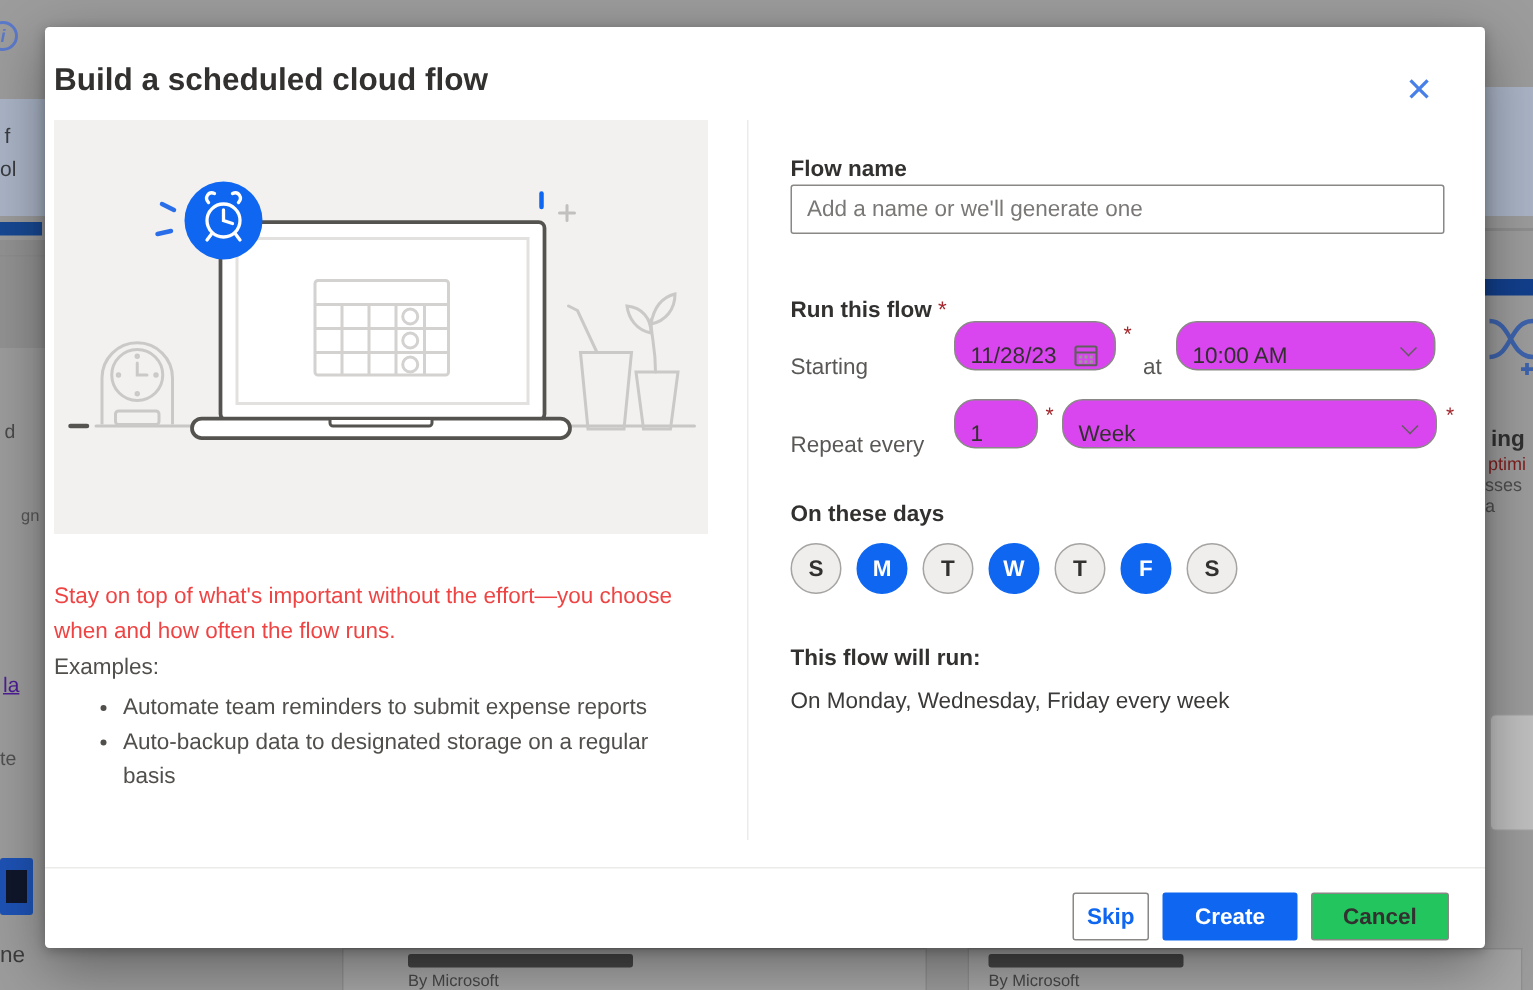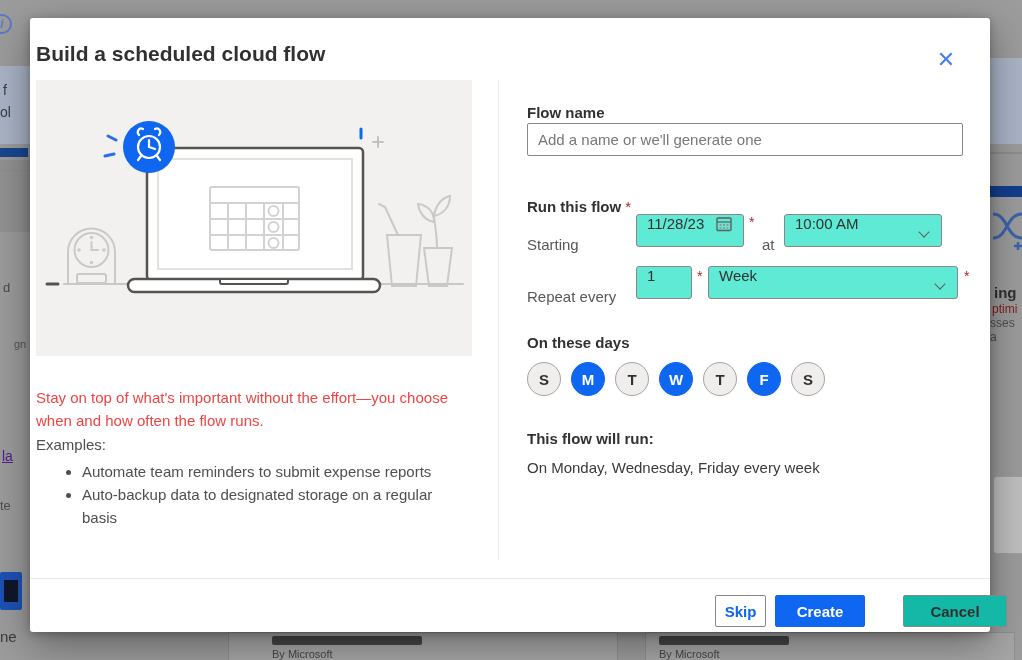--- a/index.html
+++ b/index.html
@@ -44,43 +44,43 @@
   .examples-list { position:absolute; left:6px; top:442px; width:430px; font-size:15px; line-height:23px; color:#514f4c; list-style:disc; padding-left:46px; }
 
   
   .form-label { position:absolute; font-size:15px; font-weight:600; color:#323130; }
   .form-sublabel { position:absolute; font-size:15px; color:#5a5856; }
   .req { color:#a4262c; font-weight:400; }
   .flow-input { position:absolute; left:497px; top:105px; width:436px; height:33px; border:1px solid #8a8886;
     border-radius:2px; padding:0 10px; font-size:15px; color:#323130; font-family:"Liberation Sans",sans-serif; outline:none; }
   .flow-input::placeholder { color:#7a7876; opacity:1; }
 
-  .field { position:absolute; height:33px; border:1px solid #8a8886; border-radius:3px; background:#5eead4;
-    display:flex; align-items:flex-start; padding:0 10px; font-size:15px; color:#323130; cursor:pointer; }
+  .field { position:absolute; height:33px; border:1px solid #8a8886; border-radius:14px; background:#d946ef;
+    display:flex; align-items:flex-end; padding:0 10px; font-size:15px; color:#323130; cursor:pointer; }
   .field .chev { position:absolute; right:13px; top:13px; width:8px; height:8px;
     border-left:1.5px solid #605e5c; border-bottom:1.5px solid #605e5c; transform:rotate(-45deg); }
   .star-tr { position:absolute; font-size:14px; color:#a4262c; }
 
   .cal-icon { margin-left:auto; }
 
   
   .chips { position:absolute; left:497px; top:344px; display:flex; gap:10px; }
   .chip { width:34px; height:34px; border-radius:50%; border:1px solid #a6a4a2; background:#efeeed;
     font-size:15px; font-weight:600; color:#323130; cursor:pointer; font-family:"Liberation Sans",sans-serif;
     display:flex; align-items:center; justify-content:center; padding:0; }
   .chip.selected { background:#0f66f0; border-color:#0f66f0; color:#ffffff; }
 
   .summary-text { position:absolute; left:497px; top:441px; font-size:15px; color:#3b3a39; }
 
   .footer-divider { position:absolute; left:0; top:560px; width:960px; height:1px; background:#ebebea; }
   .btn { position:absolute; top:577px; height:32px; border-radius:2px; font-size:15px; font-weight:600;
     font-family:"Liberation Sans",sans-serif; cursor:pointer; }
   .btn-skip { left:685px; width:51px; background:#fff; border:1px solid #8a8886; color:#0f66f0; }
   .btn-create { left:745px; width:90px; background:#0f66f0; border:1px solid #0f66f0; color:#fff; }
-  .btn-cancel { left:844px; width:104px; background:#14b8a6; border:1px solid #8a8886; color:#323130;margin-left:29px; }
+  .btn-cancel { left:844px; width:92px; background:#22c55e; border:1px solid #8a8886; color:#323130; }
 </style>
 </head>
 <body>
 
 <div class="stage">
 
   <div class="info-badge" style="left:-8px; top:14px;">i</div>
 
   <div class="bg-band" style="left:0; top:66px; width:30px; height:78px;"></div>
   <div class="bg-frag" style="left:3px; top:82px;">f</div>
@@ -210,21 +210,21 @@
             <rect x="8" y="9" width="2" height="2"></rect>
             <rect x="11.5" y="9" width="2" height="2"></rect>
           <rect x="4.5" y="12.2" width="2" height="2"></rect>
             <rect x="8" y="12.2" width="2" height="2"></rect>
             <rect x="11.5" y="12.2" width="2" height="2"></rect>
         </g>
       </svg>
     </div>
     <span class="star-tr" style="left:719px; top:196px;">*</span>
     <div class="form-sublabel" style="left:732px; top:218px;">at</div>
-    <div class="field" style="left:754px; top:196px; width:158px;">
+    <div class="field" style="left:754px; top:196px; width:173px;">
       <span>10:00 AM</span>
       <span class="chev"></span>
     </div>
 
     <div class="form-sublabel" style="left:497px; top:270px;">Repeat every</div>
     <div class="field" style="left:606px; top:248px; width:56px;">
       <span>1</span>
     </div>
     <span class="star-tr" style="left:667px; top:250px;">*</span>
     <div class="field" style="left:678px; top:248px; width:250px;">

